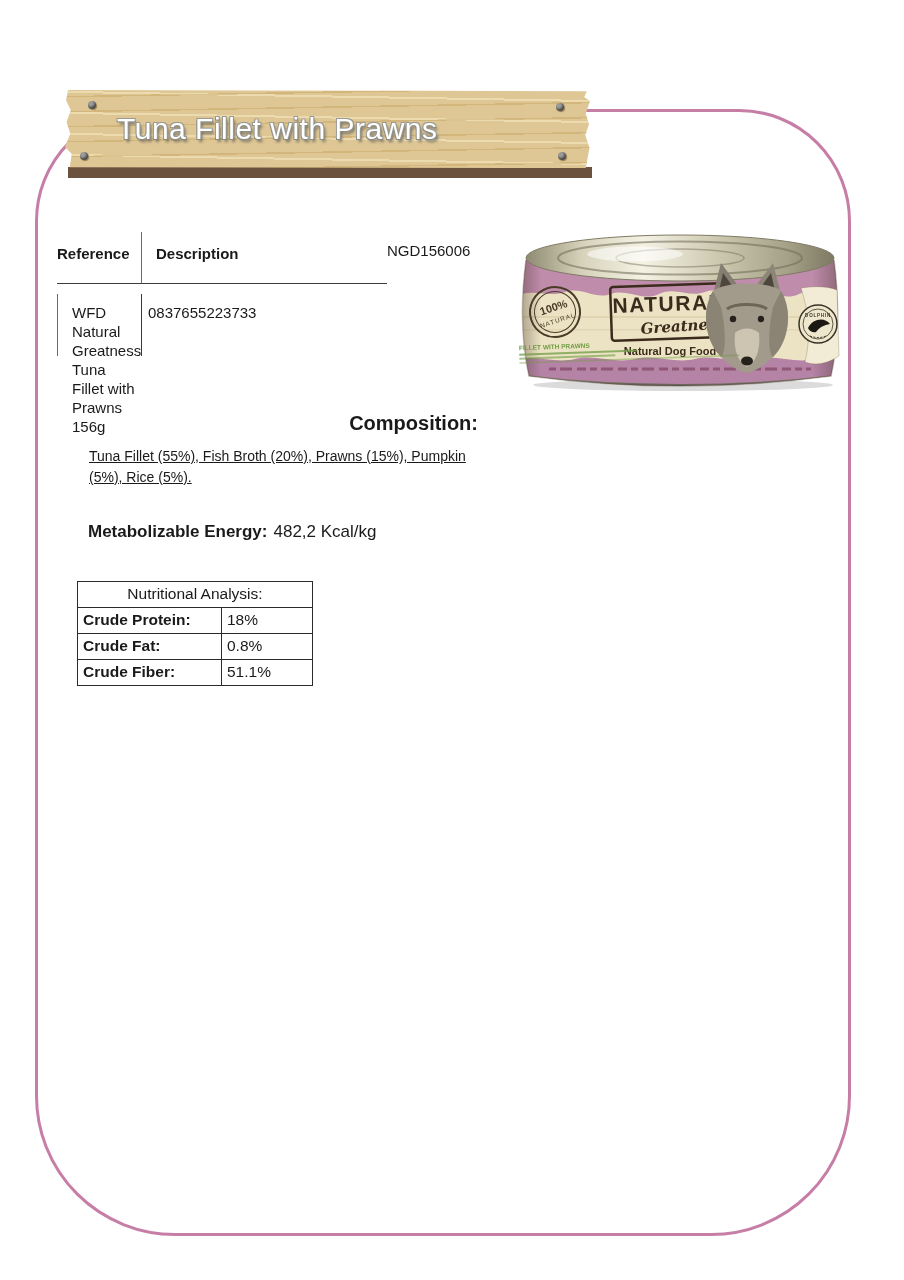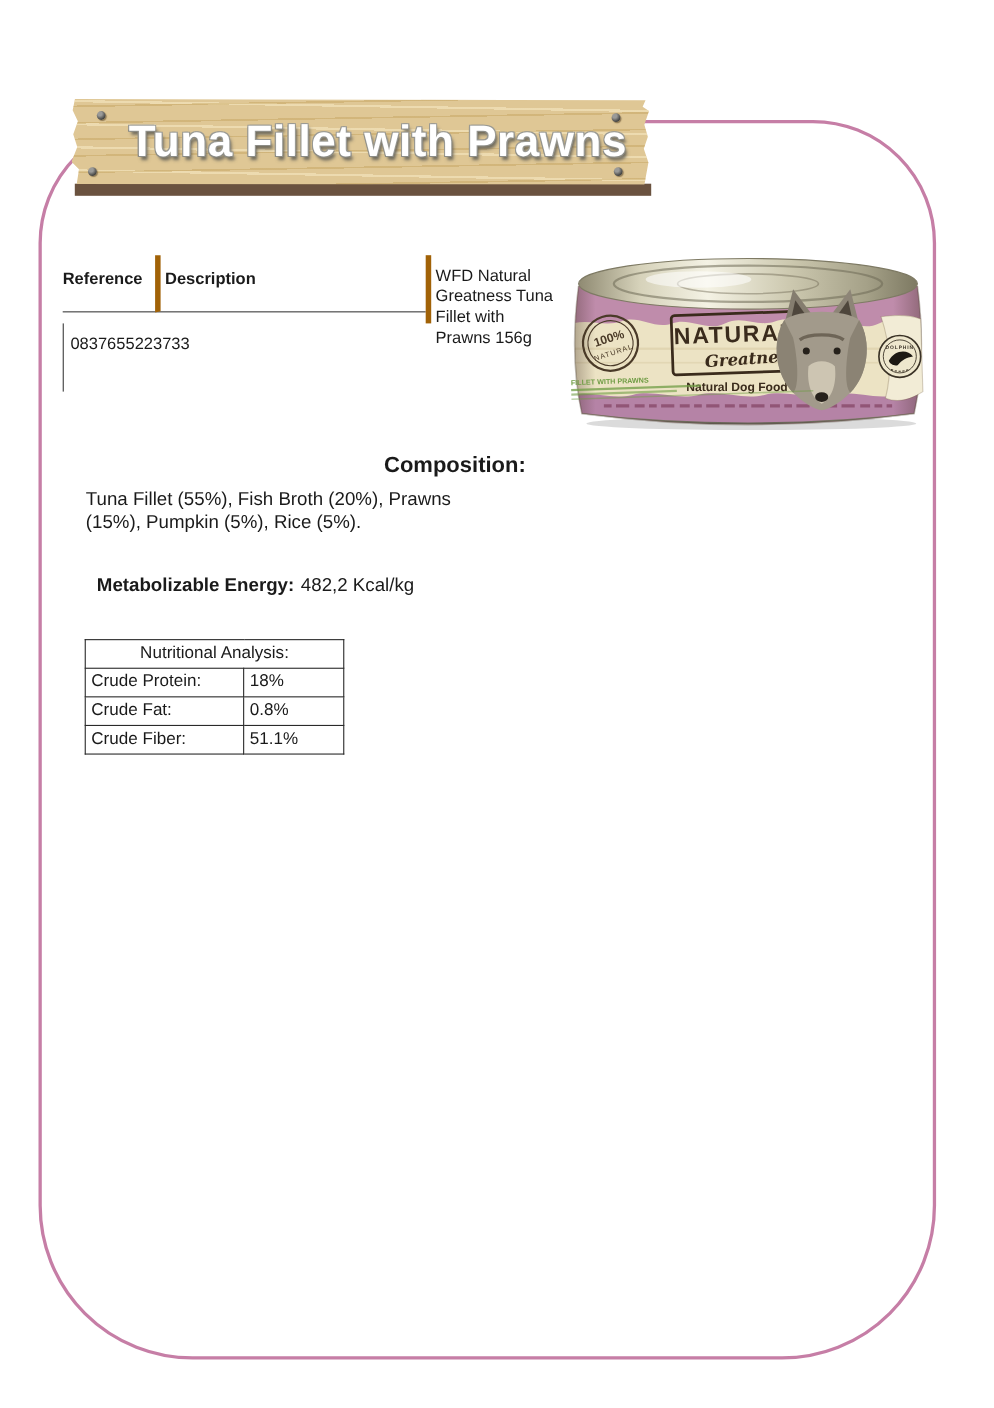--- a/index.html
+++ b/index.html
@@ -22,21 +22,21 @@
       repeating-linear-gradient(179deg, transparent 0 6px, rgba(176,136,54,.28) 6px 7.5px, transparent 7.5px 15px),
       repeating-linear-gradient(181deg, transparent 0 10px, rgba(248,235,198,.55) 10px 12px, transparent 12px 21px);
     clip-path:polygon(0.6% 0%, 99.4% 1.5%, 98.9% 9%, 100% 14%, 99.2% 30%, 99.8% 44%, 99.1% 58%, 99.9% 74%, 99.2% 100%, 0.9% 99%, 1.3% 82%, 0% 73%, 1% 56%, 0.3% 41%, 1.1% 26%, 0.2% 13%);
     display:flex; align-items:center;
   }
   .banner-edge{
     position:absolute; left:68px; top:167px; width:524px; height:11px;
     background:#6a523f; z-index:2;
   }
   .banner-title{
-    padding-left:52px; font-size:40px; font-weight:bold; letter-spacing:.5px;
+    padding-left:52px; font-size:30px; font-weight:normal; letter-spacing:.5px;
     color:#ffffff;
     text-shadow:-1px -1px 0 #9a9a94, 1px -1px 0 #9a9a94, -1px 1px 0 #8c8c86,
                  1px 1px 0 #8c8c86, 2px 3px 3px rgba(88,88,84,.85);
   }
   .nail{
     position:absolute; width:8px; height:8px; border-radius:50%;
     background:radial-gradient(circle at 35% 30%, #9a9a98 0 25%, #4c4c4a 65%, #222220 100%);
     box-shadow:1px 1px 1px rgba(90,70,40,.6);
   }
   .nail.tl{left:23px; top:11px;} .nail.bl{left:15px; top:62px;}
@@ -45,40 +45,40 @@
   .ptable{
     position:absolute; left:57px; top:232px; width:455px; z-index:2;
     display:grid; grid-template-columns:84px 246px 125px;
     font-size:15px; line-height:19px;
   }
   .ptable .hcell{
     font-weight:bold; padding-top:12px; height:39px; box-sizing:content-box;
     border-bottom:1px solid #3c3c3c;
   }
   .ptable .bcell{ padding-top:9px; height:53px; }
-  .ptable .c2{ border-left:5px solid #a16207; padding-left:4px; padding-right:4px; }
+  .ptable .c2{ border-left:1px solid #a16207; padding-left:14px; padding-right:4px; }
   .ptable .c3{ border-left:1px solid #3c3c3c; padding-left:6px; }
   
   .composition{ position:absolute; left:78px; top:412px; width:400px; z-index:2; }
   .composition h3{ margin:0 0 9px 0; font-size:20px; font-weight:bold;text-align:right; }
-  .composition p{ margin:0; font-size:17px; line-height:20.5px; width:380px; }
+  .composition p{ margin:11px; font-size:14px; line-height:20.5px; width:380px;text-decoration:underline; }
   
   .energy{ position:absolute; left:88px; top:522px; font-size:17px; z-index:2; }
   .energy .lbl{ font-weight:bold; }
   .energy .val{ margin-left:6px; }
   
   .ntable{
     position:absolute; left:77px; top:581px; z-index:2;
     border-collapse:collapse; font-size:15.5px;
   }
   .ntable th,.ntable td{
     border:1.6px solid #2a2a2a; padding:1px 5px 2px 5px; height:22px;
   }
   .ntable th{ text-align:center; font-weight:normal; }
-  .ntable td.lab{ width:133px; font-weight:normal; }
+  .ntable td.lab{ width:133px; font-weight:bold; }
   .ntable td.val{ width:80px; text-align:left; }
   
   .can{ position:absolute; left:515px; top:228px; width:330px; height:164px; z-index:2; }
 </style>
 </head>
 <body>
 
 <div class="page">
 
   <div class="frame"></div>
@@ -88,20 +88,21 @@
     <span class="nail tl"></span>
     <span class="nail bl"></span>
     <span class="nail tr"></span>
     <span class="nail br"></span>
     <div class="banner-title">Tuna Fillet with Prawns</div>
   </div>
 
   <div class="ptable">
     <div class="hcell c1">Reference</div>
     <div class="hcell c2">Description</div>
+    <div class="bcell c1">NGD156006</div>
     <div class="bcell c2">WFD Natural Greatness Tuna Fillet with Prawns 156g</div>
     <div class="bcell c3">0837655223733</div>
   </div>
 
   <svg class="can" viewBox="0 0 330 164" xmlns="http://www.w3.org/2000/svg" font-family="'Liberation Sans',sans-serif">
     <defs>
       <linearGradient id="lidG" x1="0" y1="0" x2="1" y2="0">
         <stop offset="0" stop-color="#8f8a72"></stop>
           <stop offset=".18" stop-color="#d6d2ba"></stop>
         <stop offset=".38" stop-color="#f4f2e4"></stop>

